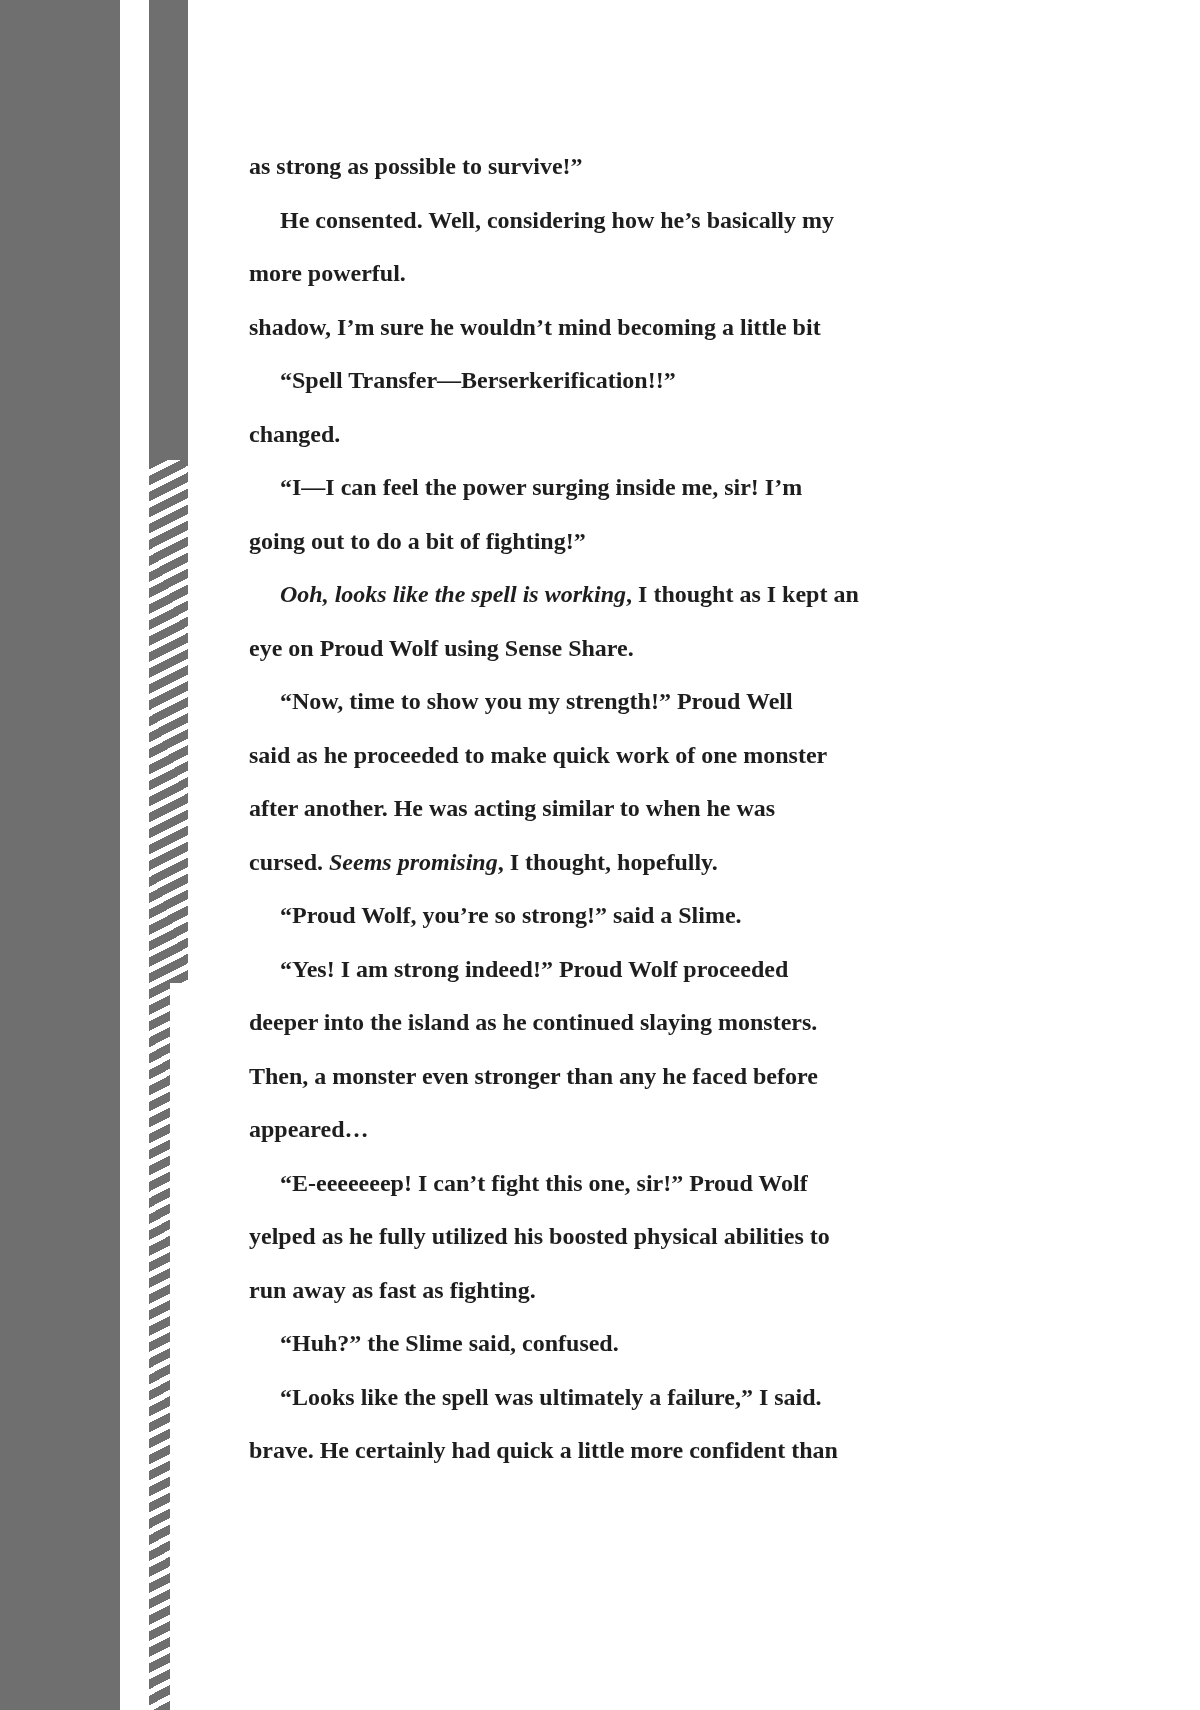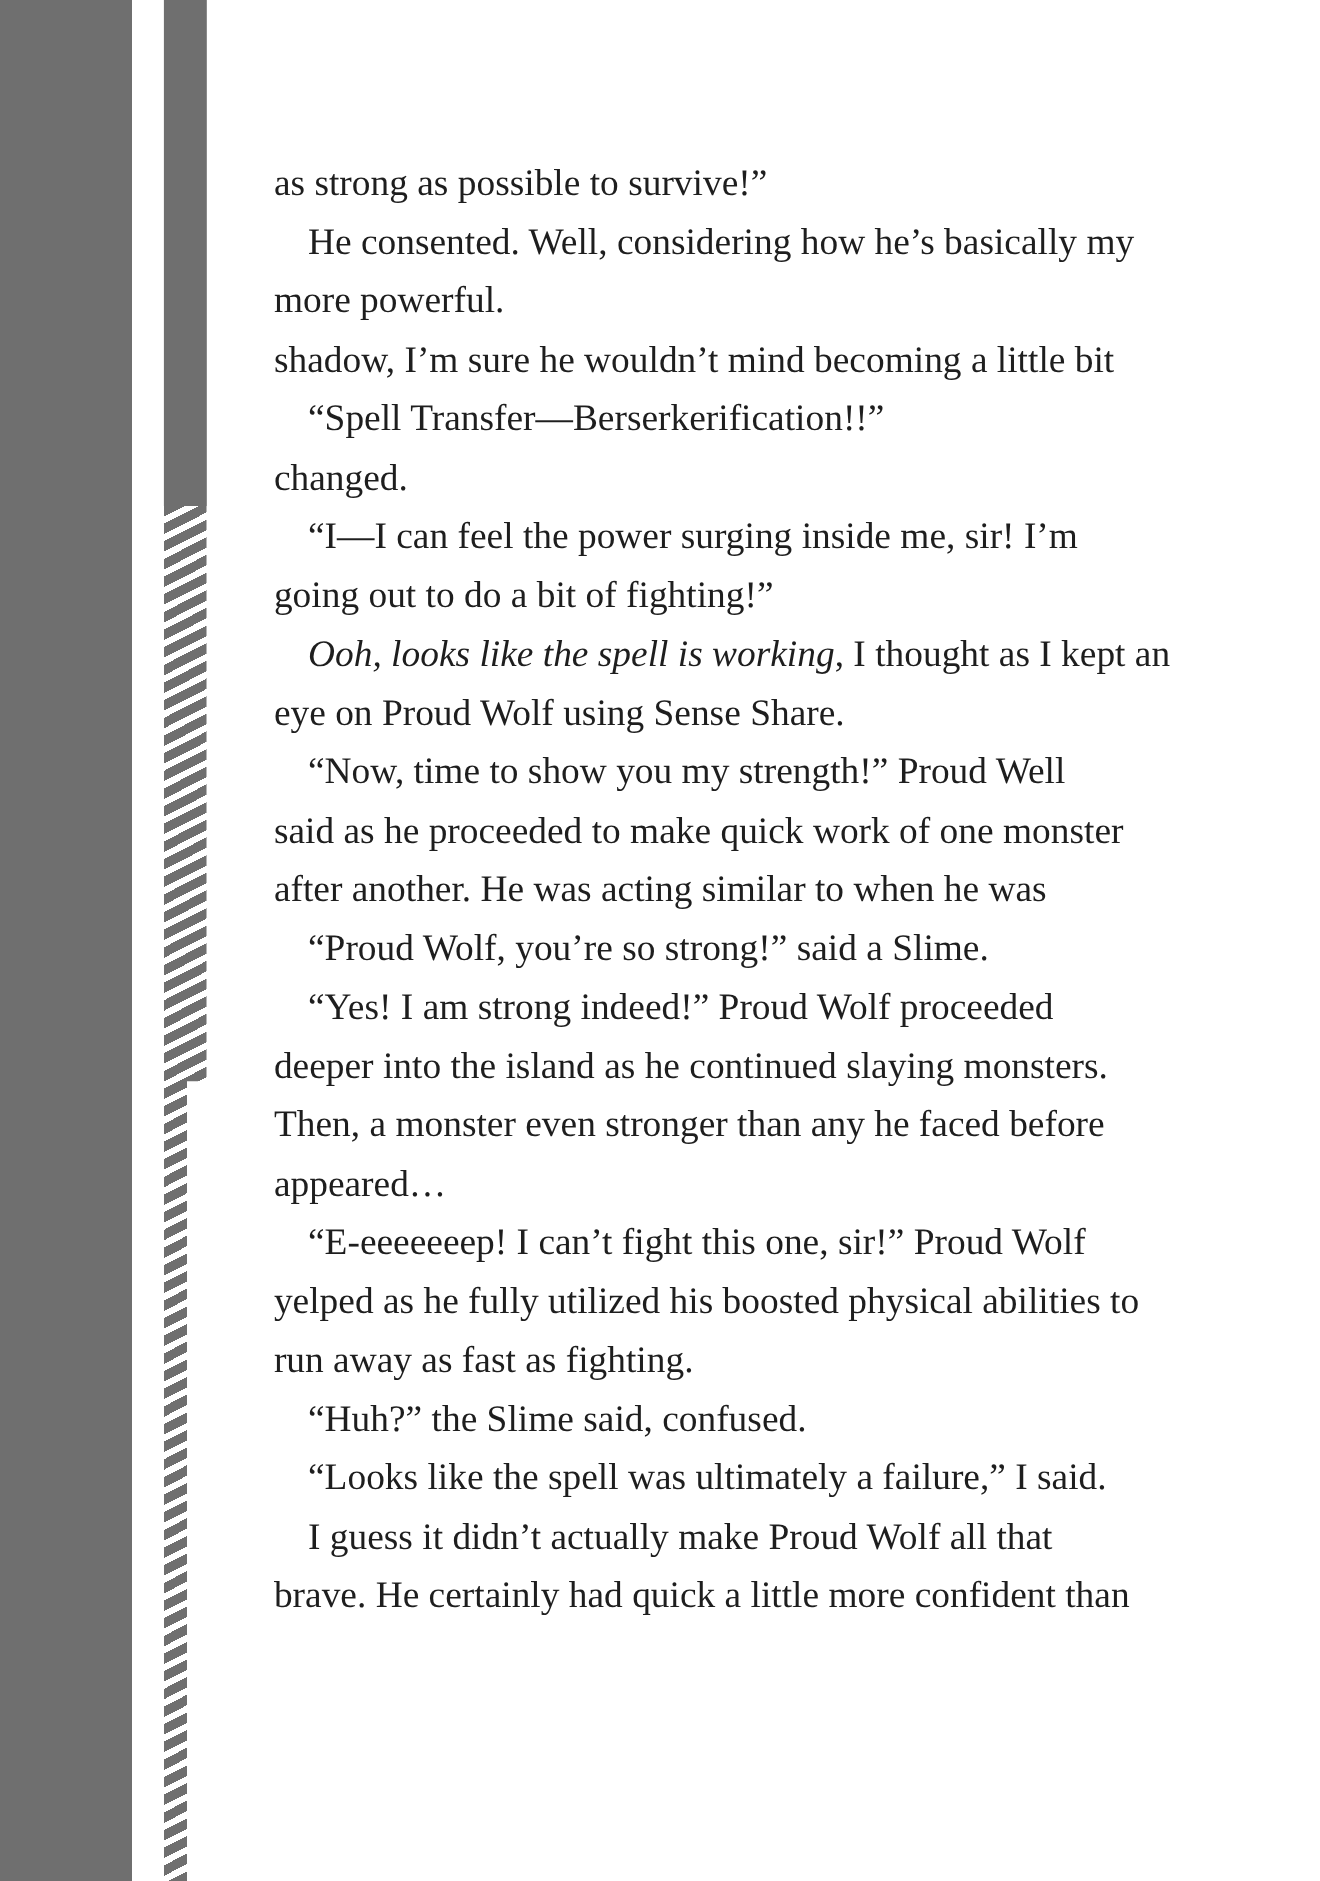--- a/index.html
+++ b/index.html
@@ -48,24 +48,25 @@
     );
     clip-path: polygon(0 0, 39px 0, 39px 523px, 21px 523px, 21px 1250px, 0 1250px);
   }
   .text-block {
     position: absolute;
     left: 249px;
     top: 140px;
     width: 900px;
   }
   .line {
-    font-size: 34px;
+    font-size: 24px;
     line-height: 53.5px;
     color: var(--text-color, #1e1e1e);
     white-space: pre;
+    font-weight: bold;
   }
   .line.indent {
     padding-left: 31px;
   }
   .seg { font-style: normal; }
   .seg.italic { font-style: italic; }
 </style>
 </head>
 <body>
 
@@ -80,26 +81,26 @@
       <div class="line"><span class="seg">shadow, I’m sure he wouldn’t mind becoming a little bit</span></div>
       <div class="line indent"><span class="seg">“Spell Transfer—Berserkerification!!”</span></div>
       <div class="line"><span class="seg">changed.</span></div>
       <div class="line indent"><span class="seg">“I—I can feel the power surging inside me, sir! I’m</span></div>
       <div class="line"><span class="seg">going out to do a bit of fighting!”</span></div>
       <div class="line indent"><span class="seg italic">Ooh, looks like the spell is working</span><span class="seg">, I thought as I kept an</span></div>
       <div class="line"><span class="seg">eye on Proud Wolf using Sense Share.</span></div>
       <div class="line indent"><span class="seg">“Now, time to show you my strength!” Proud Well</span></div>
       <div class="line"><span class="seg">said as he proceeded to make quick work of one monster</span></div>
       <div class="line"><span class="seg">after another. He was acting similar to when he was</span></div>
+      <div class="line"><span class="seg">cursed. </span><span class="seg italic">Seems promising</span><span class="seg">, I thought, hopefully.</span></div>
       <div class="line indent"><span class="seg">“Proud Wolf, you’re so strong!” said a Slime.</span></div>
       <div class="line indent"><span class="seg">“Yes! I am strong indeed!” Proud Wolf proceeded</span></div>
       <div class="line"><span class="seg">deeper into the island as he continued slaying monsters.</span></div>
       <div class="line"><span class="seg">Then, a monster even stronger than any he faced before</span></div>
       <div class="line"><span class="seg">appeared…</span></div>
       <div class="line indent"><span class="seg">“E-eeeeeeep! I can’t fight this one, sir!” Proud Wolf</span></div>
       <div class="line"><span class="seg">yelped as he fully utilized his boosted physical abilities to</span></div>
       <div class="line"><span class="seg">run away as fast as fighting.</span></div>
       <div class="line indent"><span class="seg">“Huh?” the Slime said, confused.</span></div>
       <div class="line indent"><span class="seg">“Looks like the spell was ultimately a failure,” I said.</span></div>
-      <div class="line indent"><span class="seg">I guess it didn’t actually make Proud Wolf all that</span></div>
       <div class="line"><span class="seg">brave. He certainly had quick a little more confident than</span></div>
     </div>
 </div>
 
 </body></html>

